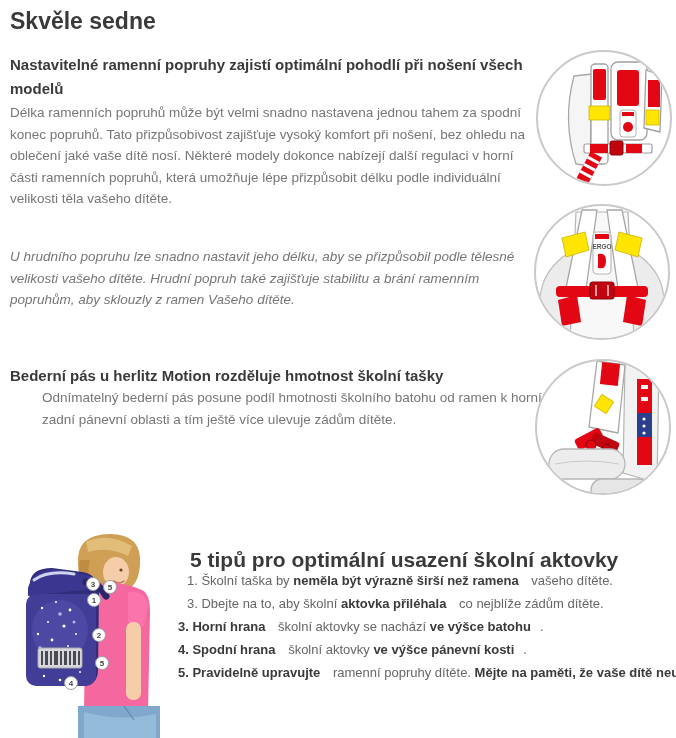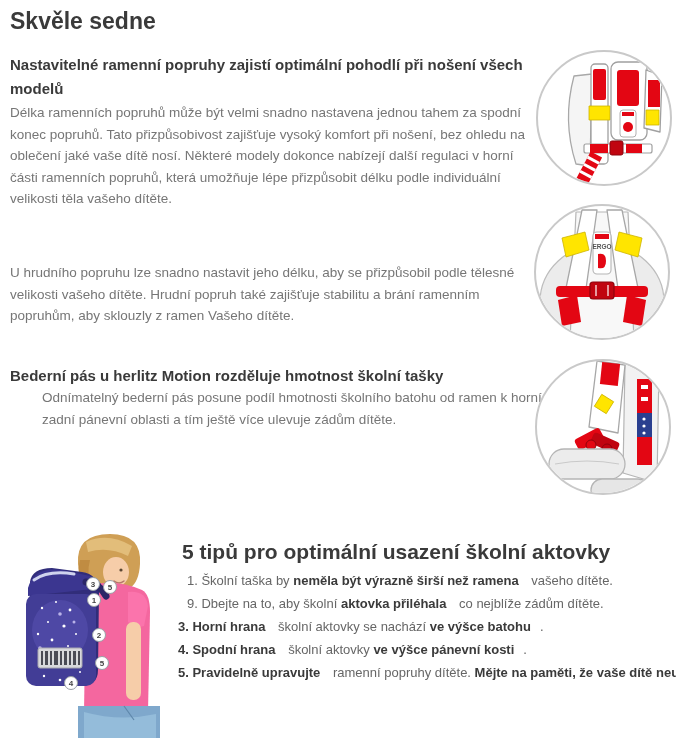--- a/index.html
+++ b/index.html
@@ -4,24 +4,24 @@
 <style>
   html,body { margin:0; padding:0; background:#fff; }
   .page {
     position:relative; width:676px; height:738px; background:#fff;
     font-family:"Liberation Sans", sans-serif; overflow:hidden;
   }
   .page-title { position:absolute; left:10px; top:8px; margin:0; font-size:23px; font-weight:700; color:#3a3a3a; }
   .sec-h { position:absolute; left:10px; width:518px; margin:0; font-size:15px; line-height:24px; font-weight:700; color:#3a3a3a; }
   #h1 { top:53px; } #h2 { top:215px; } #h3 { top:364px; }
   .sec-p { position:absolute; left:10px; width:521px; margin:0; font-size:13.5px; line-height:21.5px; color:#767676; }
-  #p1 { top:102px; } #p2 { top:262px; } #p3 { top:387px;margin-left:32px; }
+  #p1 { top:102px; } #p2 { top:246px;font-style:italic; } #p3 { top:387px;margin-left:32px; }
   .circle { position:absolute; width:140px; height:140px; }
   #c1 { left:534px; top:48px; } #c2 { left:532px; top:202px; } #c3 { left:533px; top:357px; }
-  .tips-h { position:absolute; left:178px; top:536px; margin:4px; font-size:21px; font-weight:700; color:#3a3a3a; }
+  .tips-h { position:absolute; left:178px; top:536px; margin:12px; font-size:21px; font-weight:700; color:#3a3a3a; }
   .tips { position:absolute; left:178px; top:569px; width:498px; font-size:13px; color:#666; }
   .tip { line-height:23px; white-space:nowrap; }
   .tip span.b { font-weight:700; color:#3a3a3a; }
   .tip span.n { font-weight:400; color:#666;margin-left:9px; }
   .girl { position:absolute; left:0; top:530px; width:178px; height:208px; }
 </style>
 </head>
 <body>
 
 <div class="page">
@@ -219,21 +219,21 @@
     </g>
   </svg>
 
   <h2 class="tips-h">5 tipů pro optimální usazení školní aktovky</h2>
 
   <div class="tips">
     <div class="tip">
       <span class="n">1. Školní taška by </span><span class="b">neměla být výrazně širší než ramena</span><span class="n"> vašeho dítěte.</span>
     </div>
     <div class="tip">
-      <span class="n">9. Dbejte na to, aby školní </span><span class="b">aktovka přiléhala</span><span class="n"> co nejblíže zádům dítěte.</span>
+      <span class="n">3. Dbejte na to, aby školní </span><span class="b">aktovka přiléhala</span><span class="n"> co nejblíže zádům dítěte.</span>
     </div>
     <div class="tip">
       <span class="b">3. Horní hrana </span><span class="n">školní aktovky se nachází </span><span class="b">ve výšce batohu</span><span class="n">.</span>
     </div>
     <div class="tip">
       <span class="b">4. Spodní hrana </span><span class="n">školní aktovky </span><span class="b">ve výšce pánevní kosti</span><span class="n">.</span>
     </div>
     <div class="tip">
       <span class="b">5. Pravidelně upravujte </span><span class="n">ramenní popruhy dítěte. </span><span class="b">Mějte na paměti, že vaše dítě neustále roste!</span>
     </div>

